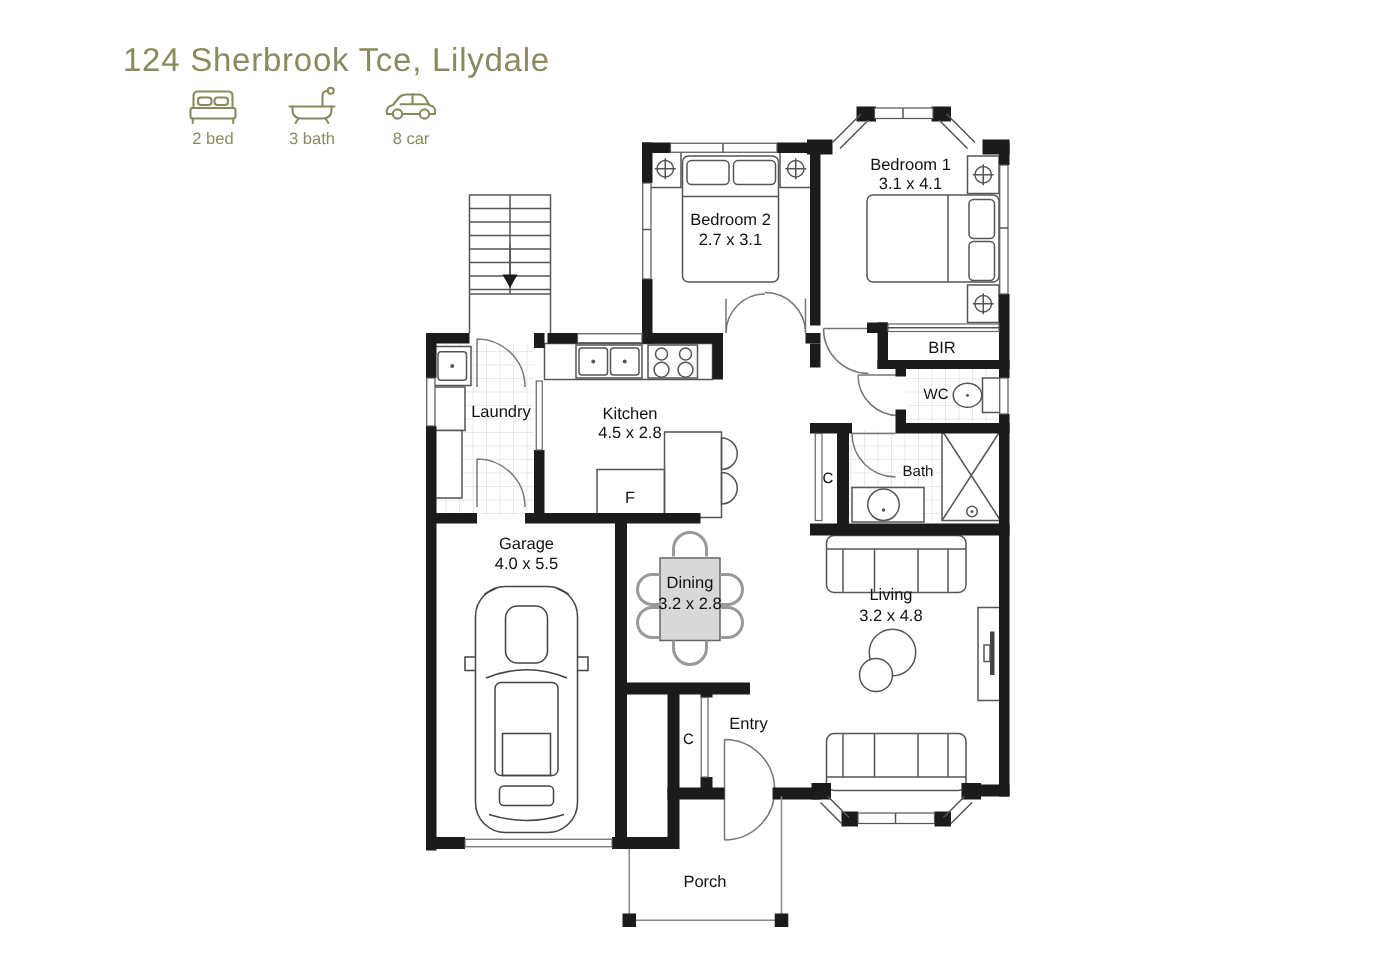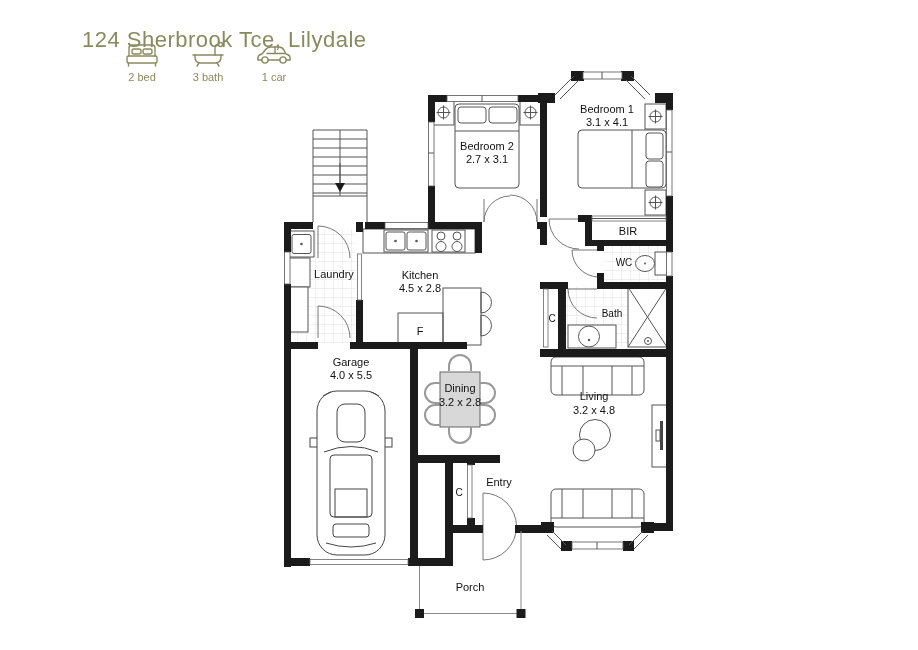--- a/index.html
+++ b/index.html
@@ -1,20 +1,20 @@
 <!DOCTYPE html>
 <html><head>
 <meta charset="utf-8">
 <style>
   html,body{margin:0;padding:0;background:#fff;}
   .page{position:relative;width:728px;height:650px;background:#fff;overflow:hidden;
         font-family:"Liberation Sans",sans-serif;border-radius:20px;}
   .title{position:absolute;left:82px;top:27px;font-size:22px;color:#8a8a5f;
          letter-spacing:.5px;white-space:nowrap;}
-  .features{position:absolute;left:120px;top:40px;display:flex;gap:22px;}
+  .features{position:absolute;left:120px;top:56px;display:flex;gap:22px;}
   .feature{width:44px;display:flex;flex-direction:column;align-items:center;}
   .feature svg{width:40px;height:30px;}
   .feature .flabel{font-size:11px;color:#8a8a5f;margin-top:1px;white-space:nowrap;}
   .plan{position:absolute;left:0;top:0;}
   .lbl{font-size:11px;fill:#111;text-anchor:middle;}
   .sm{font-size:10px;fill:#111;text-anchor:middle;}
   .wall{fill:#1b1b1b;}
   .win{fill:#fff;stroke:#555;stroke-width:0.8;}
   .thin{stroke:#555;stroke-width:1;fill:none;}
   .furn{stroke:#555;stroke-width:1;fill:#fff;}
@@ -58,21 +58,21 @@
     </div>
     <div class="feature">
       <svg viewBox="0 0 40 30">
         <g stroke="#8a8a5f" stroke-width="1.4" fill="none" stroke-linecap="round">
           <path d="M4,20 Q3,15 8,14 L12,9 Q14,7 17,7 H25 Q28,7 30,10 L32,14 Q37,15 36,20 Z"></path>
           <path d="M21,7 V13 M13,13.5 H31"></path>
           <circle cx="11" cy="20" r="3.1" fill="#fff"></circle>
           <circle cx="29" cy="20" r="3.1" fill="#fff"></circle>
         </g>
       </svg>
-      <span class="flabel">1 car</span>
+      <span class="flabel">8 car</span>
     </div>
   </div>
 
   <svg class="plan" width="918" height="650" viewBox="0 0 918 650">
     <defs>
       <pattern id="tiles" width="9" height="9" patternUnits="userSpaceOnUse">
         <path d="M9,0 H0 V9" fill="none" stroke="#e2e2e2" stroke-width="1"></path>
       </pattern>
     </defs>
 

